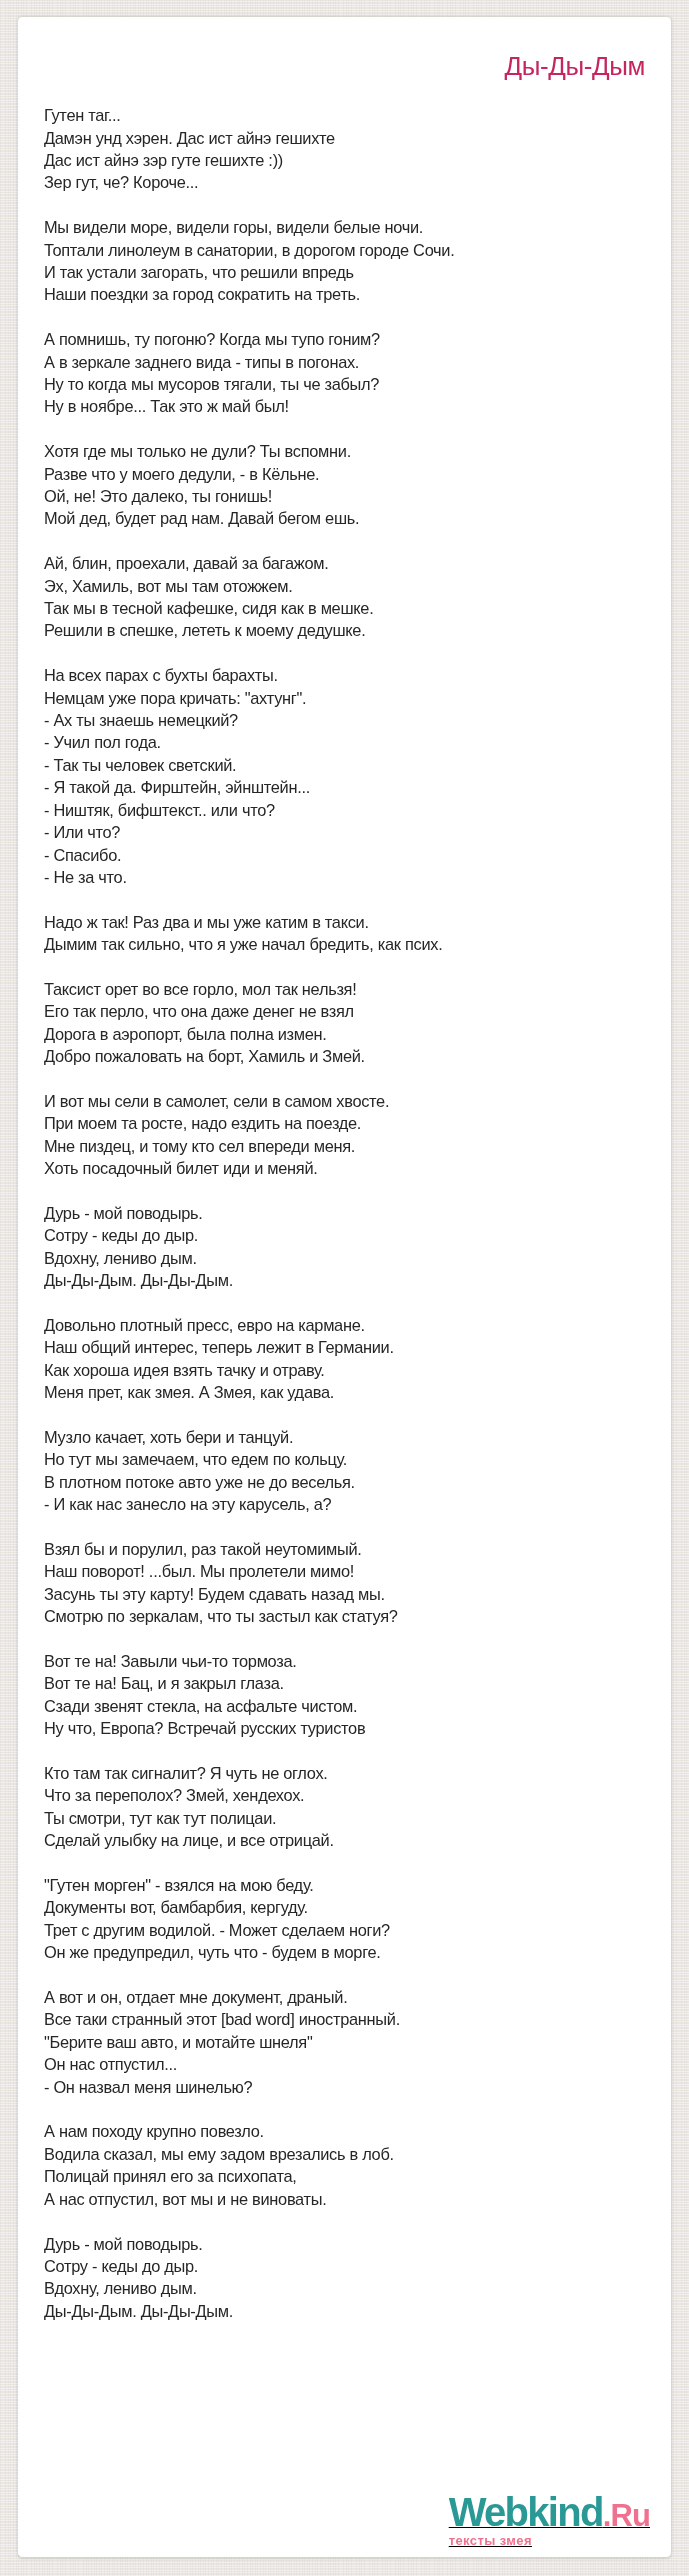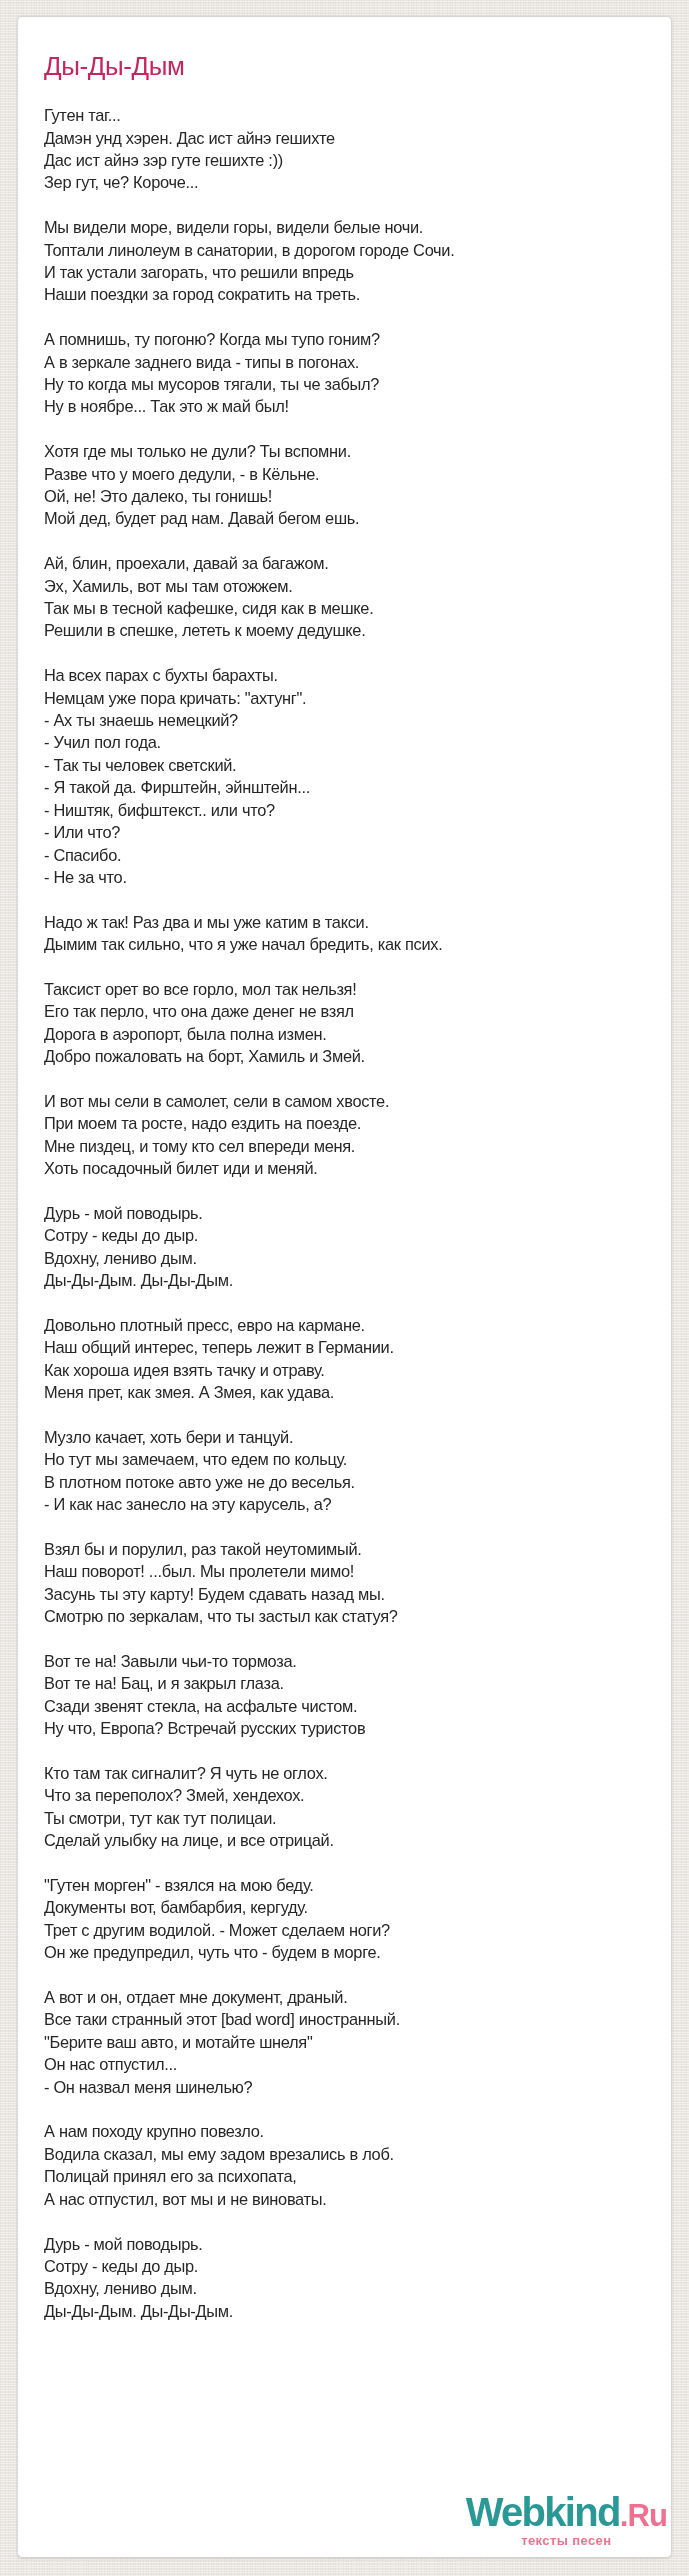--- a/index.html
+++ b/index.html
@@ -24,39 +24,41 @@
     border-radius:4.3px;
     box-shadow:0 0.9px 3.4px rgba(0,0,0,.18);
     padding:22.4px 26px 17px 26px;
     overflow:hidden;
   }
   .page-title{
     font-size:26px; line-height:1.25; font-weight:500;
     color:var(--title);
     margin:10.3px 0 2.6px 0;
     letter-spacing:-0.4px;
+    text-align:right;
   }
   .artist-line{
     font-size:14.6px; color:var(--artist);
     padding-bottom:8.6px;
     border-bottom:0.9px dashed var(--separator);
     letter-spacing:-0.2px;
   }
   .artist-link{ color:var(--link); text-decoration:none; cursor:pointer; }
   .lyrics{
     margin-top:22px;
     font-size:16.4px; line-height:22.4px;
     color:var(--text);
     letter-spacing:-0.3px;
   }
   .stanza{ margin:0 0 22.4px 0; }
   .logo{
-    position:absolute; right:4px; bottom:10.3px;
-    text-align:center; line-height:1; cursor:pointer;
+    position:absolute; right:21px; bottom:10.3px;
+    text-align:left; line-height:1; cursor:pointer;
     font-weight:bold;
+    text-decoration:underline;
   }
   .logo-main{ font-size:40px; color:var(--logo-teal); letter-spacing:-1.7px; }
   .logo-suffix{ font-size:31px; color:var(--logo-pink); letter-spacing:-0.9px; }
   .logo-tagline{ display:block; font-size:13px; color:var(--logo-pink); margin-top:1.7px; letter-spacing:0.4px; }
 </style>
 </head>
 <body>
 
 <div class="card">
 
@@ -81,17 +83,17 @@
       <p class="stanza">Вот те на! Завыли чьи-то тормоза.<br>Вот те на! Бац, и я закрыл глаза.<br>Сзади звенят стекла, на асфальте чистом.<br>Ну что, Европа? Встречай русских туристов</p>
       <p class="stanza">Кто там так сигналит? Я чуть не оглох.<br>Что за переполох? Змей, хендехох.<br>Ты смотри, тут как тут полицаи.<br>Сделай улыбку на лице, и все отрицай.</p>
       <p class="stanza">"Гутен морген" - взялся на мою беду.<br>Документы вот, бамбарбия, кергуду.<br>Трет с другим водилой. - Может сделаем ноги?<br>Он же предупредил, чуть что - будем в морге.</p>
       <p class="stanza">А вот и он, отдает мне документ, драный.<br>Все таки странный этот [bad word]  иностранный.<br>"Берите ваш авто, и мотайте шнеля"<br>Он нас отпустил...<br>- Он назвал меня шинелью?</p>
       <p class="stanza">А нам походу крупно повезло.<br>Водила сказал, мы ему задом врезались в лоб.<br>Полицай принял его за психопата,<br>А нас отпустил, вот мы и не виноваты.</p>
       <p class="stanza">Дурь - мой поводырь.<br>Сотру - кеды до дыр.<br>Вдохну, лениво дым.<br>Ды-Ды-Дым. Ды-Ды-Дым.</p>
     </div>
 
   <div class="logo">
     <span class="logo-main">Webkind</span><span class="logo-suffix">.Ru</span>
-    <span class="logo-tagline">тексты песен</span>
+    <span class="logo-tagline">тексты змея</span>
   </div>
 
 </div>
 
 
 </body></html>

